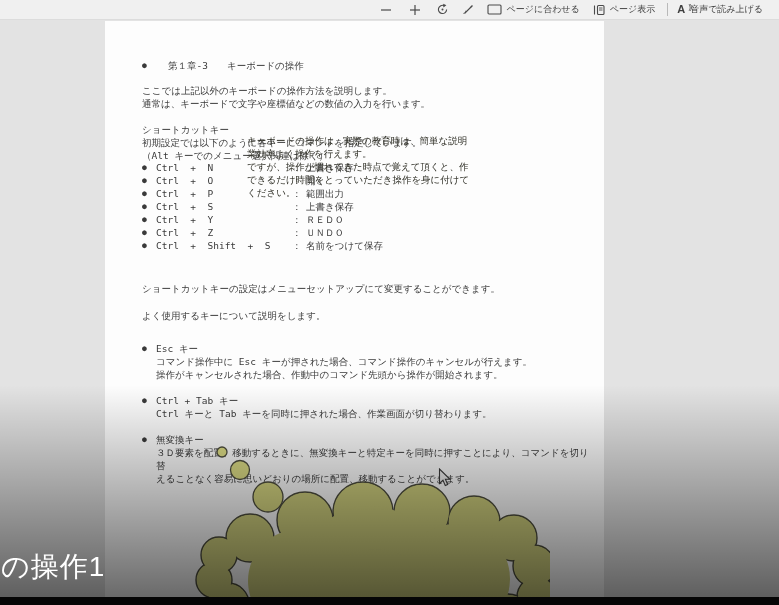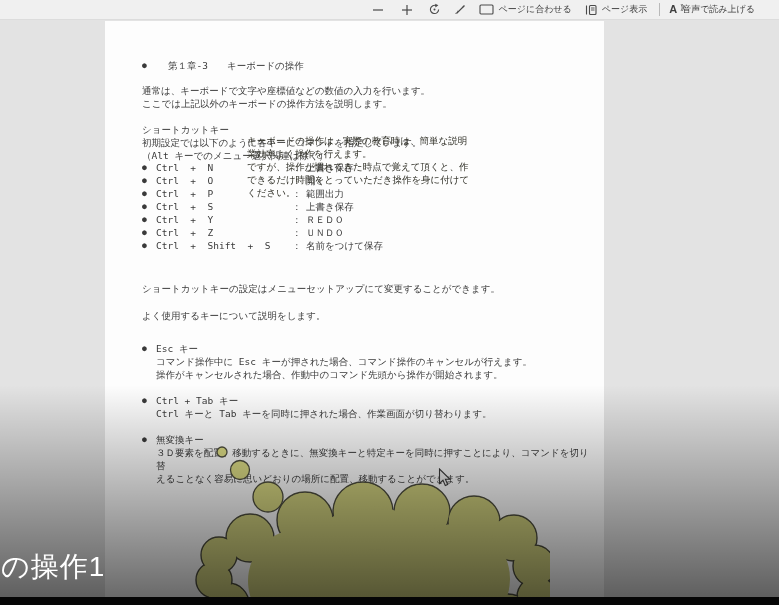--- a/index.html
+++ b/index.html
@@ -5,21 +5,21 @@
   html,body{margin:0;padding:0;}
   .frame{
     position:relative;width:779px;height:605px;overflow:hidden;
     background:#e3e3e3;font-family:"Liberation Sans", sans-serif;
   }
   
   .toolbar{
     position:absolute;top:0;left:0;width:100%;height:20px;
     background:#f0f0f0;border-bottom:1px solid #dcdcdc;
     display:flex;align-items:center;justify-content:flex-end;
-    padding-right:24px;box-sizing:border-box;
+    padding-right:16px;box-sizing:border-box;
   }
   .tbtn{display:flex;align-items:center;color:#3f3f3f;cursor:default;}
   .tbtn svg{display:block;}
   .tlabel{font-size:9px;color:#3f3f3f;margin-left:5px;white-space:nowrap;}
   .sep{width:1px;height:13px;background:#b9b9b9;margin:0 9px 0 12px;}
   .mr16{margin-right:17px}.mr14{margin-right:15px}.mr12{margin-right:13px}
   .aicon{font-size:11px;color:#3f3f3f;font-weight:bold;position:relative;line-height:11px;}
   .aicon .waves{position:absolute;top:-3px;right:-6px;font-size:7px;font-weight:normal;letter-spacing:-1px;}
   
   .viewer{position:absolute;top:21px;left:0;width:100%;height:584px;background:#e3e3e3;}
@@ -122,22 +122,22 @@
 
   <div class="viewer">
     <div class="page">
 
       <div class="doc-title">
         <span class="bullet">●</span>
         <span class="t-text">第１章-3　　キーボードの操作</span>
       </div>
 
       <div class="para">
+        <div>ここでは上記以外のキーボードの操作方法を説明します。</div>
         <div>通常は、キーボードで文字や座標値などの数値の入力を行います。</div>
-        <div>ここでは上記以外のキーボードの操作方法を説明します。</div>
       </div>
 
       <div class="sc-block">
         <div>ショートカットキー</div>
         <div>初期設定では以下のように各キーにコマンドを指定しています。</div>
         <div>（Alt キーでのメニュー選択関連は除く）</div>
 
         <div class="sc-list">
           <div class="sc-row">
             <span class="bullet">●</span>

